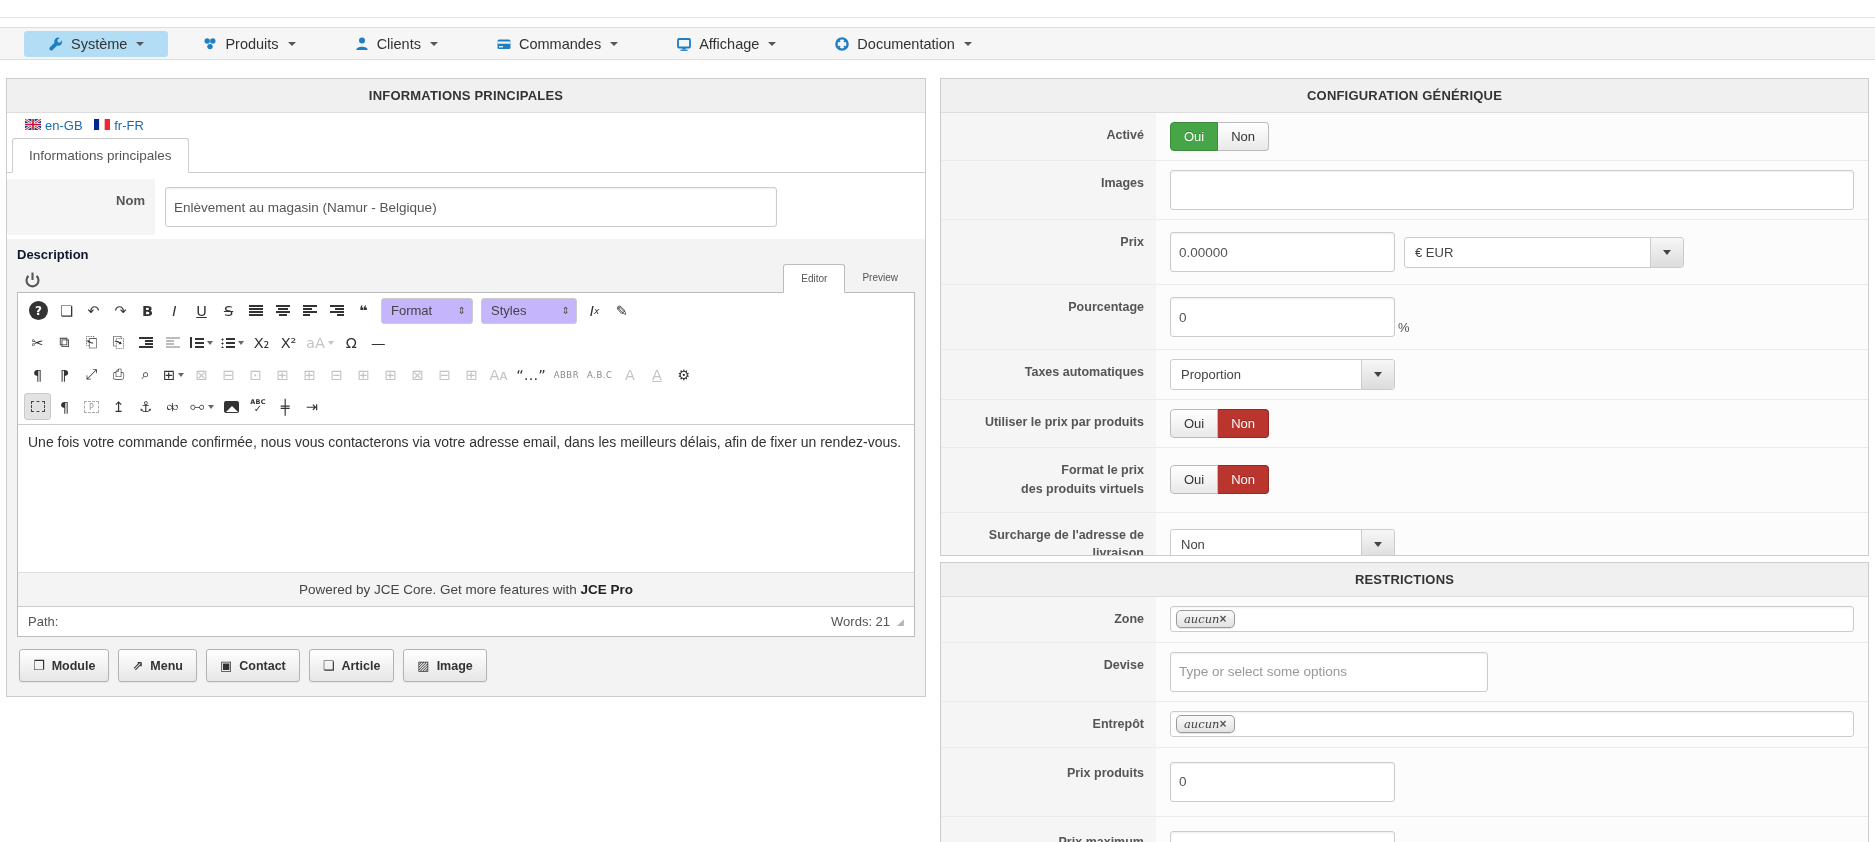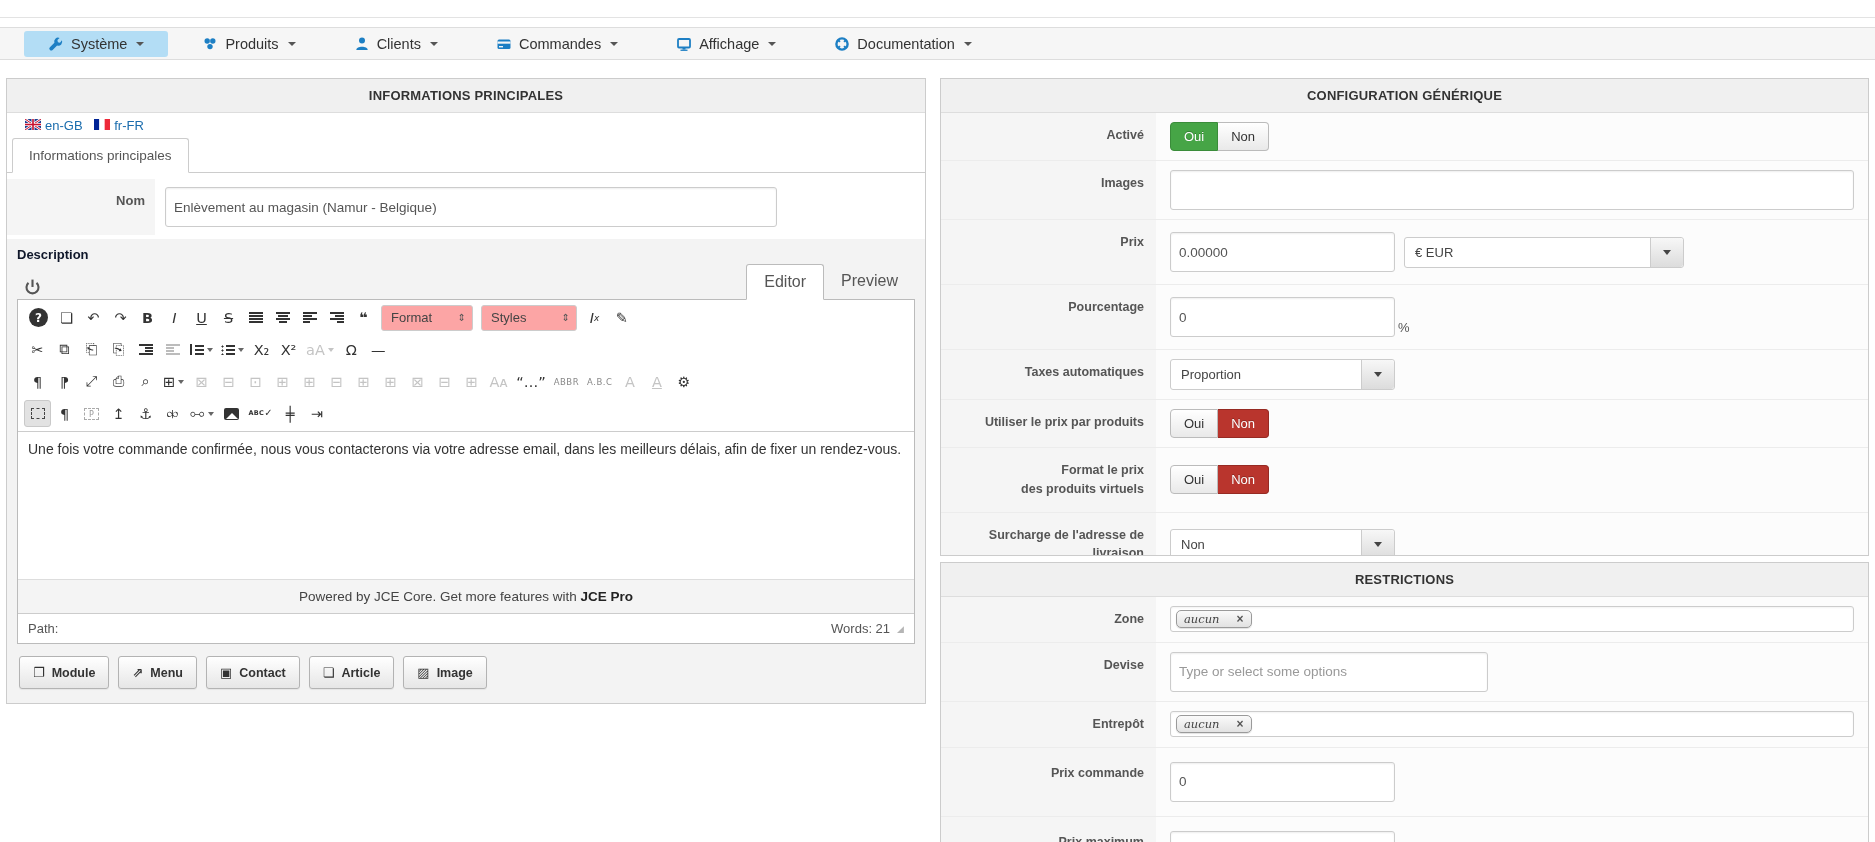--- a/index.html
+++ b/index.html
@@ -35,40 +35,40 @@
     font-size:13px;color:#555;flex-shrink:0}
   .nom-ctrl{flex:1;padding:8px 10px}
   input.txt{border:1px solid #ccc;border-radius:3px;height:40px;padding:0 8px;font-size:13.5px;
     color:#555;box-shadow:inset 0 1px 2px rgba(0,0,0,.07);font-family:inherit;background:#fff}
   input.txt::placeholder{color:#999}
   .nom-input{width:612px}
   .descblock{background:#f3f3f3;padding:8px 10px 12px;margin-top:4px}
   .desc-title{font-weight:bold;font-size:13px;color:#0f172a}
   .desc-head{display:flex;justify-content:space-between;align-items:flex-end;margin-top:2px}
   .edtabs{display:flex}
-  .edtab{padding:8px 17px;font-size:16px;color:#555;cursor:pointer}
+  .edtab{padding:8px 17px;font-size:10px;color:#555;cursor:pointer}
   .edtab.active{background:#fff;border:1px solid #bbb;border-bottom-color:#fff;
     border-radius:3px 3px 0 0;margin-bottom:-1px}
   .editor{border:1px solid #bbb;background:#fff}
   .tbrow{display:flex;align-items:center;padding:4px 6px 1px}
   .tb{min-width:27px;height:27px;display:inline-flex;align-items:center;justify-content:center;
     font-size:14.5px;color:#333;border:1px solid transparent;border-radius:3px;padding:0 3px;
     font-weight:normal;font-style:normal;cursor:pointer;font-family:"DejaVu Sans",sans-serif}
   .tb.dis{color:#c4c4c4;cursor:default}
   .tb.pressed{background:#e2e2e2;border-color:#c9c9c9}
   .tb-help{background:#333;color:#fff;border-radius:50%;width:19px;height:19px;min-width:19px;
     font-size:12px;font-weight:bold;margin:0 5px}
   .tb-b{font-weight:bold}.tb-i{font-style:italic}.tb-u{text-decoration:underline}
   .tb-s{text-decoration:line-through}
   .tb-small{font-size:8.5px;letter-spacing:.5px}
   .tb-rtl{transform:scaleX(-1)}
   .tb sub{font-size:9px}
   .tcaret{width:0;height:0;border-left:3.5px solid transparent;border-right:3.5px solid transparent;
     border-top:4px solid #666;margin-left:3px}
-  .fsel{height:26px;border:1px solid #ccc;border-radius:3px;background:#fca5a5;display:inline-flex;
+  .fsel{height:26px;border:1px solid #ccc;border-radius:3px;background:#c4b5fd;display:inline-flex;
     align-items:center;justify-content:space-between;padding:0 6px 0 9px;font-size:13px;color:#444;
     margin:0 4px;cursor:pointer}
   .fsel-format{width:92px}.fsel-styles{width:96px}
   .updn{font-size:10px;color:#555;font-style:normal;text-decoration:none}
   .bars{display:inline-block;width:14px;height:11px;background-repeat:no-repeat;
     background-image:linear-gradient(#333,#333),linear-gradient(#333,#333),
       linear-gradient(#333,#333),linear-gradient(#333,#333)}
   .dis .bars{opacity:.32}
   .bars-j{background-size:14px 2px,14px 2px,14px 2px,14px 2px;background-position:0 0,0 3px,0 6px,0 9px}
   .bars-c{background-size:14px 2px,10px 2px,14px 2px,8px 2px;background-position:0 0,2px 3px,0 6px,3px 9px}
@@ -81,21 +81,21 @@
       radial-gradient(circle,#333 45%,transparent 50%);
     background-size:9px 2px,9px 2px,9px 2px,3px 3px,3px 3px,3px 3px;
     background-position:5px 1px,5px 5px,5px 9px,0 0.5px,0 4.5px,0 8.5px}
   .dashedbox{display:inline-block;width:14px;height:11px;border:1px dashed #666}
   .pressed .dashedbox{border-color:#444}
   .pblock{display:inline-block;width:15px;height:12px;border:1px dashed #aaa;font-size:8px;
     line-height:11px;text-align:center;color:#999}
   .pic{display:inline-block;width:15px;height:12px;background:#333;border-radius:2px;position:relative;overflow:hidden}
   .pic::after{content:"";position:absolute;left:2px;bottom:1px;width:0;height:0;
     border-left:6px solid transparent;border-right:6px solid transparent;border-bottom:6px solid #fff}
-  .abc-wrap{display:inline-flex;flex-direction:row;align-items:center;line-height:1}
+  .abc-wrap{display:inline-flex;flex-direction:column;align-items:center;line-height:1}
   .abc-top{font-size:6.5px;font-weight:bold;letter-spacing:.3px}
   .abc-chk{font-size:10px;font-weight:bold;margin-top:-1px}
   .edcontent{border-top:1px solid #ccc;height:148px;padding:9px 10px;font-size:14px;color:#333;cursor:text}
   .powered{background:#f4f4f4;border-top:1px solid #ddd;text-align:center;font-size:13.5px;
     color:#444;padding:9px 0}
   .powered b{color:#222}
   .pathbar{display:flex;justify-content:space-between;align-items:center;border-top:1px solid #ccc;
     padding:7px 10px;font-size:13px;color:#555;background:#fff}
   .grip{color:#b5b5b5;font-size:9px;margin-left:7px;cursor:nwse-resize}
   .pathwords{display:flex;align-items:center}
@@ -124,21 +124,21 @@
     align-items:center;justify-content:space-between;font-size:13px;color:#444;padding-left:10px;cursor:pointer}
   .sel-cur{width:280px;margin-left:9px}
   .sel-med{width:225px}
   .cbtn{width:33px;align-self:stretch;border-left:1px solid #ccc;
     background:linear-gradient(#f7f7f7,#dcdcdc);display:flex;align-items:center;justify-content:center;
     border-radius:0 3px 3px 0}
   .dn{width:0;height:0;border-left:4px solid transparent;border-right:4px solid transparent;
     border-top:5px solid #444}
   .tagbox{border:1px solid #ccc;border-radius:3px;background:#fff;padding:3px 5px;
     box-shadow:inset 0 1px 2px rgba(0,0,0,.05);min-height:26px;display:flex;align-items:center}
-  .chip{display:inline-flex;align-items:flex-end;gap:17px;border:1px solid #9a9a9a;border-radius:5px;
+  .chip{display:inline-flex;align-items:flex-end;gap:0;border:1px solid #9a9a9a;border-radius:5px;
     background:linear-gradient(#fafafa,#e2e2e2);padding:1px 7px;font-size:11.5px;color:#444;
     box-shadow:0 1px 1px rgba(0,0,0,.12);cursor:default}
   .chip i{font-style:italic;font-family:"DejaVu Serif",serif}
   .chip .x{font-weight:bold;color:#555;font-size:12px;cursor:pointer;font-style:normal}
   .sfx{font-size:13px;color:#555;margin-left:3px;align-self:flex-end;padding-bottom:2px}
 </style>
 </head>
 <body>
 
 <div class="topline"></div>
@@ -557,21 +557,21 @@
       <span class="tagbox w-full">
         <span class="chip">
           <i>aucun</i>
           <span class="x">×</span>
         </span>
       </span>
     </div>
   </div>
 
   <div class="crow">
-    <div class="clbl" style="padding-top:16px">Prix commande</div>
+    <div class="clbl" style="padding-top:16px">Prix produits</div>
     <div class="cctrl pad-lg" style="padding-top:14px;padding-bottom:14px">
       <input class="txt w-med" type="text" value="0" style="">
     </div>
   </div>
 
   <div class="crow">
     <div class="clbl" style="padding-top:16px">Prix maximum</div>
     <div class="cctrl pad-lg" style="padding-top:14px;padding-bottom:14px">
       <input class="txt w-med" type="text" value="0" style="">
     </div>

